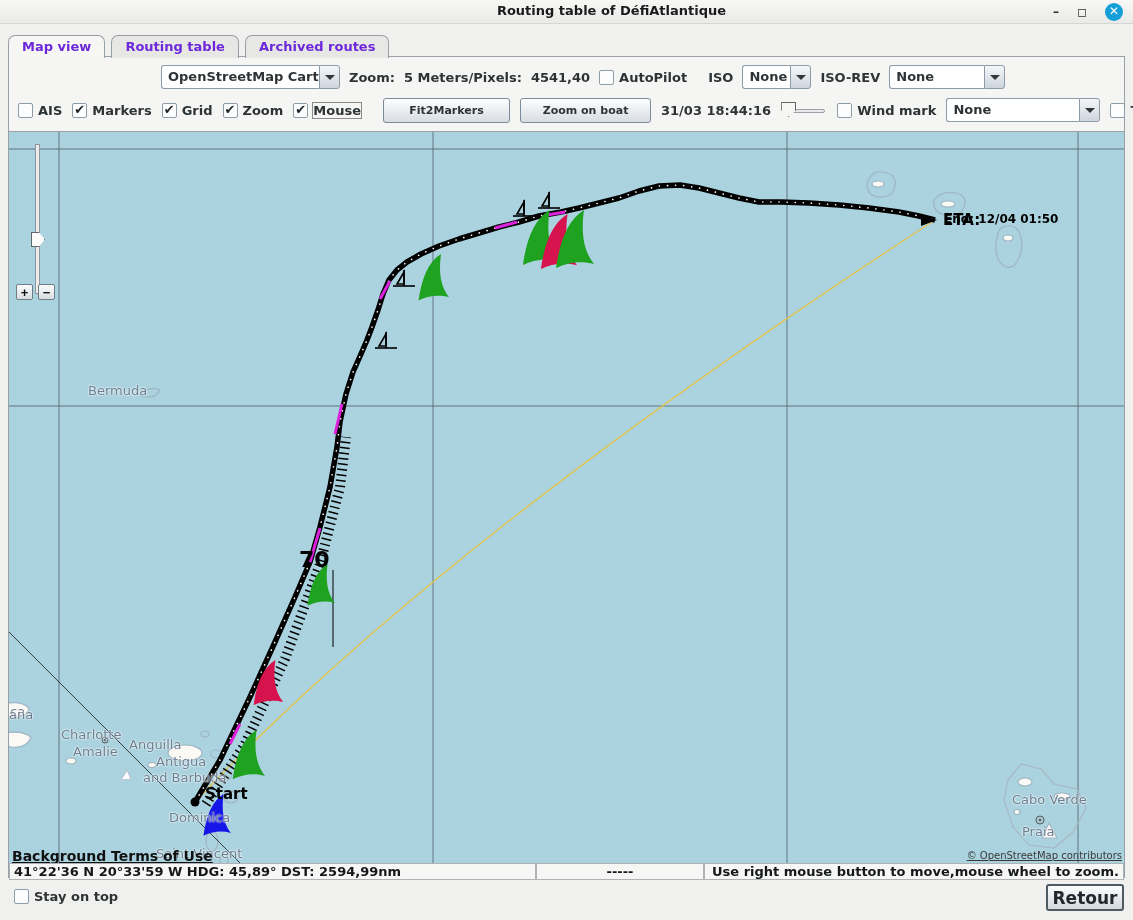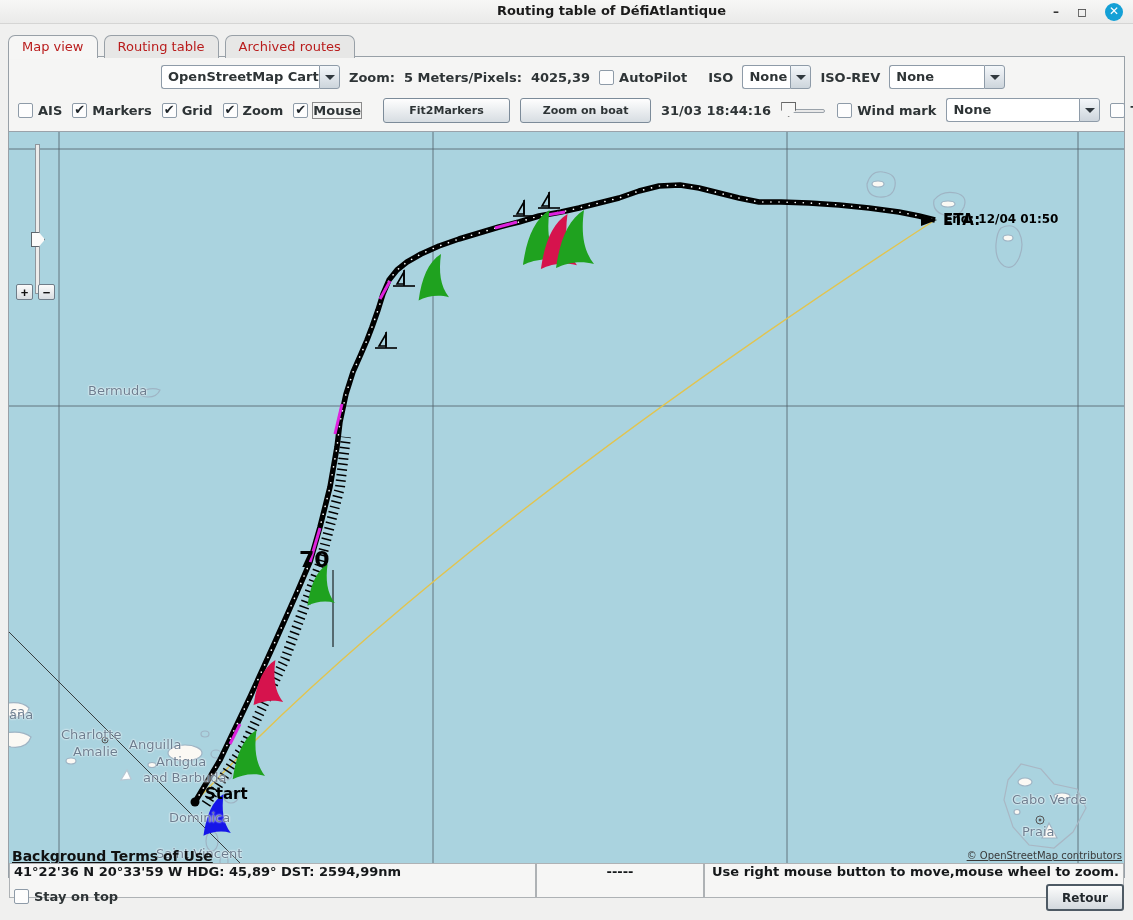--- a/index.html
+++ b/index.html
@@ -23,21 +23,21 @@
     font-size:12px; color:#333; line-height:18px; cursor:default;}
   .btn-min{ right:68px; font-weight:bold;}
   .btn-max{ right:42px; }
   .btn-close{ right:10px; background:#14a0d6; border-radius:50%; color:#fff; font-weight:bold; line-height:17px;}
   
   .tabstrip{ position:absolute; top:35px; left:8px; height:22px; z-index:3;}
   .tab{
     display:inline-block; padding:3px 13px 4px 13px; margin-right:1px;
     border:1px solid #98a0a7; border-bottom:none;
     border-radius:7px 7px 0 0; background:#e7e7e6;
-    font-size:13px; font-weight:normal; color:#b91c1c; cursor:default;
+    font-size:13px; font-weight:bold; color:#6d28d9; cursor:default;
   }
   .tab.selected{ background:#f6f6f5; position:relative; }
   .tab.selected:after{ content:""; position:absolute; left:0; right:0; bottom:-1px; height:2px; background:#f6f6f5;}
   
   .panel{
     position:absolute; top:56px; left:8px; width:1117px; height:822px;
     border:1px solid #98a0a7; background:#f5f5f4;
   }
   .toolrow{ position:absolute; display:flex; align-items:center; }
   .row1{ top:6px; left:152px; height:28px; gap:9px;}
@@ -83,31 +83,31 @@
      background:#ececeb; border:1px solid #8f979e;}
   .vslider-thumb{ position:absolute; left:22px; top:100px; width:14px; height:15px;
      background:#fbfbfa; border:1px solid #5d666d;
      clip-path:polygon(0 0,55% 0,100% 50%,55% 100%,0 100%);}
   .zoombtn{ position:absolute; width:17px; height:16px; background:linear-gradient(#fbfbfb,#d8dde1);
      border:1px solid #6f7d89; border-radius:2px; font-size:13px; font-weight:bold; color:#111;
      line-height:13px; text-align:center; padding:0;}
   .zb-plus{ left:7px; top:152px;}
   .zb-minus{ left:29px; top:152px;}
   
-  .statusbar{ position:absolute; left:0; top:806px; width:1115px; height:35px; display:flex; background:#f2f2f1;}
+  .statusbar{ position:absolute; left:0; top:806px; width:1115px; height:17px; display:flex; background:#f2f2f1;}
   .statusbar .sect{ border:1px solid #aeb2b5; background:#f6f6f5; font-size:13px; font-weight:bold;
      color:#15181a; padding:0 4px; line-height:15px; white-space:nowrap; overflow:hidden;}
   .st-left{ width:527px;}
   .st-center{ width:168px; text-align:center;}
   .st-right{ flex:1; text-align:right;}
   
   .footer-cb{ position:absolute; left:14px; top:889px; }
   .retour{ position:absolute; right:9px; top:884px; width:78px; height:27px;
      background:linear-gradient(#fcfcfc,#d3d9de); border:2px solid #4e5a64; border-radius:3px;
-     font-size:12px; font-weight:bold; color:#22282d; font-family:"DejaVu Sans",sans-serif;}
+     font-size:17px; font-weight:bold; color:#22282d; font-family:"DejaVu Sans",sans-serif;}
 </style>
 </head>
 <body>
 
 <div class="titlebar">
   <div class="title">Routing table of DéfiAtlantique</div>
   <div class="winbtn btn-min">–</div>
   <div class="winbtn btn-max">◻</div>
   <div class="winbtn btn-close">✕</div>
 </div>
@@ -120,21 +120,21 @@
 
 <div class="panel">
 
   <div class="toolrow row1">
     <span class="combo">
       <span class="ctext" style="width:158px">OpenStreetMap Carto</span>
       <span class="cbtn"></span>
     </span>
     <span class="lbl">Zoom:</span>
     <span class="lbl">5 Meters/Pixels:</span>
-    <span class="lbl">4025,39</span>
+    <span class="lbl">4541,40</span>
     <span class="cbwrap">
       <span class="cb"></span>
       <span class="lbl">AutoPilot</span>
     </span>
     <span class="lbl" style="margin-left:12px">ISO</span>
     <span class="combo">
       <span class="ctext" style="width:48px">None</span>
       <span class="cbtn"></span>
     </span>
     <span class="lbl">ISO-REV</span>

